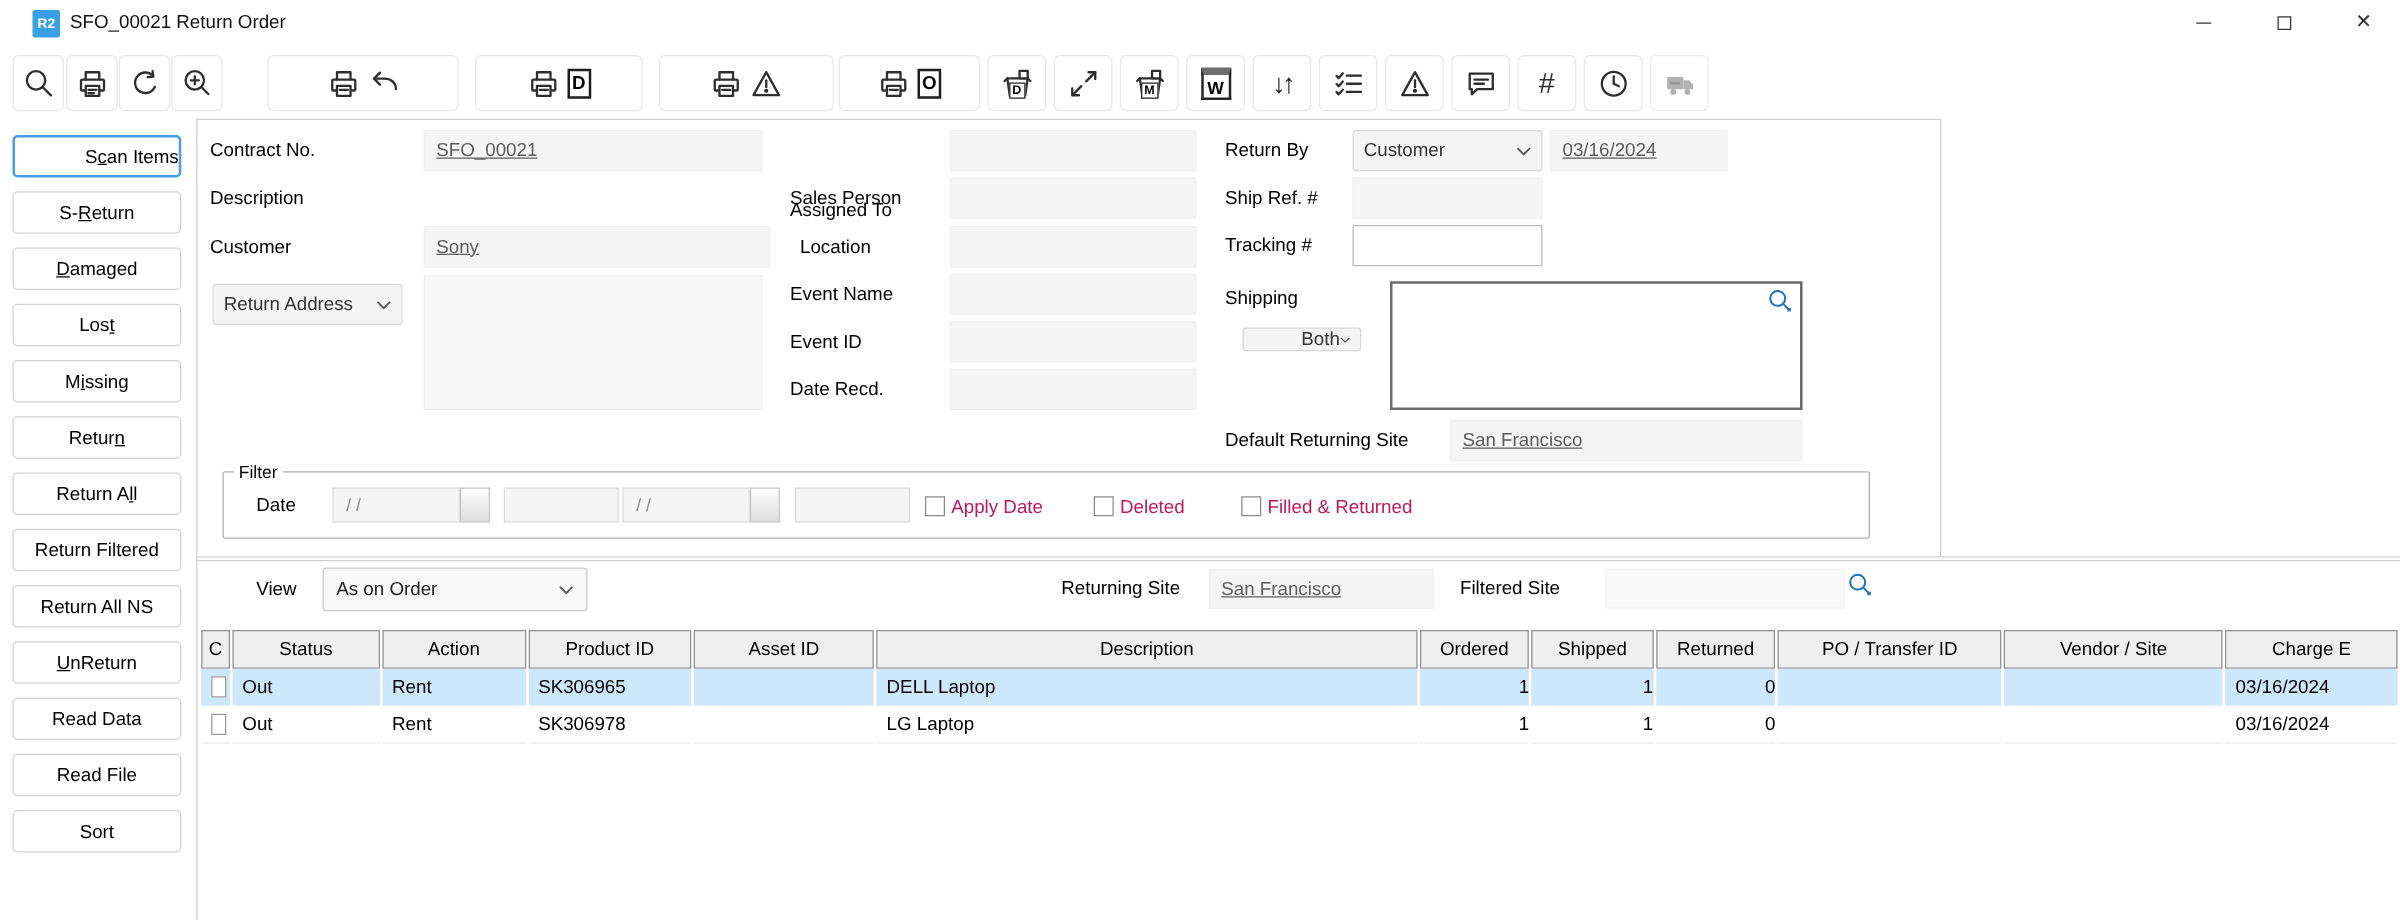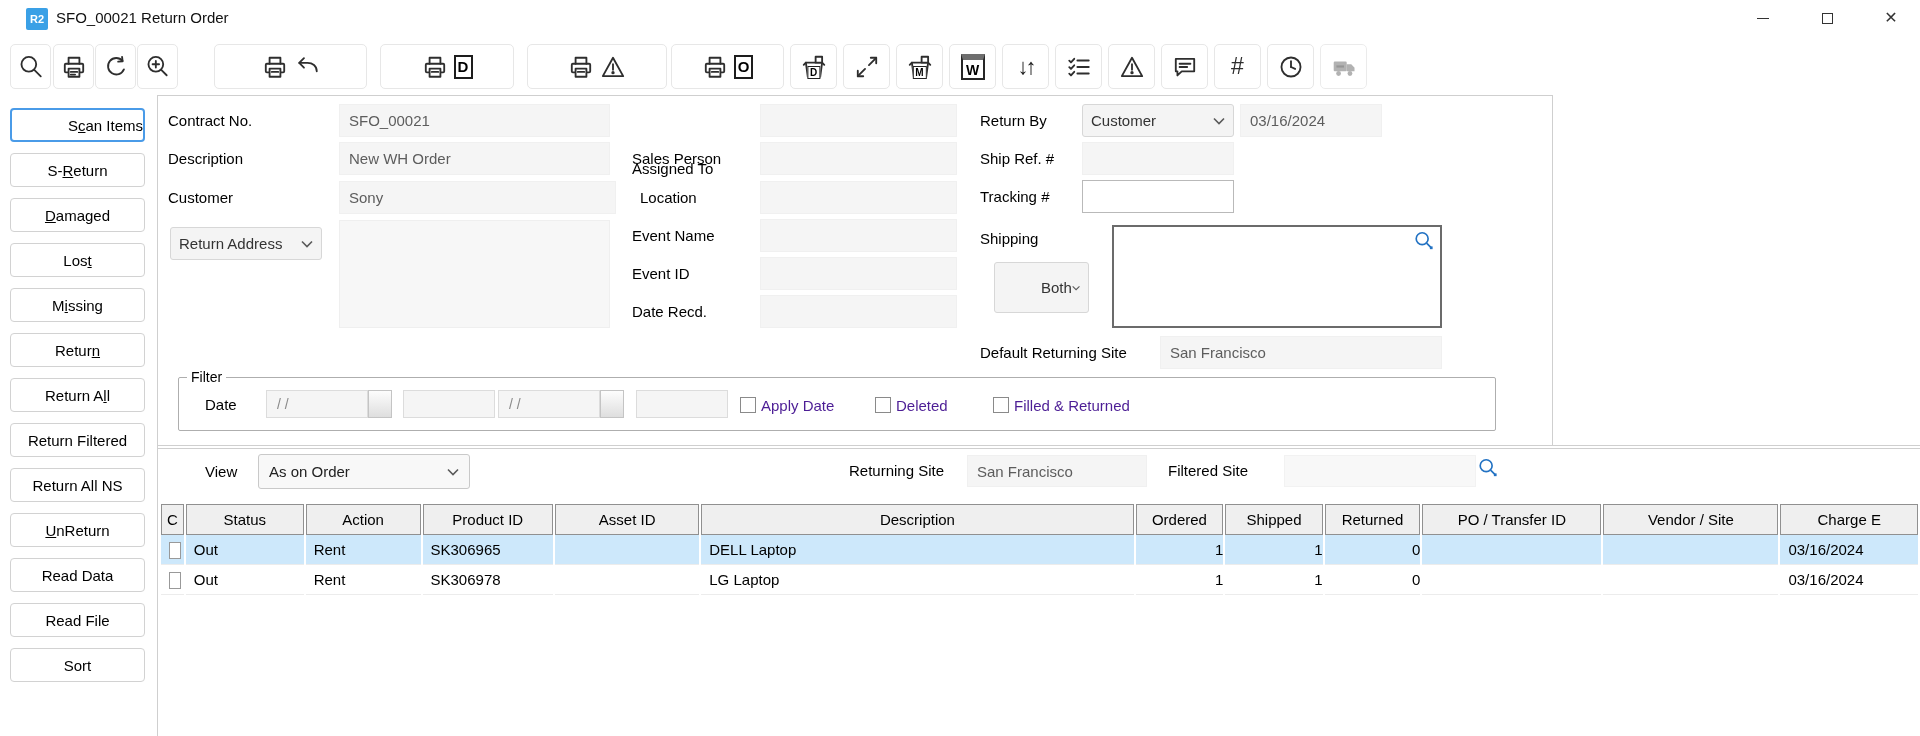--- a/index.html
+++ b/index.html
@@ -43,38 +43,38 @@
               justify-content:center; font-family:"Liberation Sans",sans-serif; }
   .side-btn.focused { border:2px solid #4a9be8;justify-content:flex-end; }
 
   
   .vline { position:absolute; background:#cfcfcf; width:1px; }
   .hline { position:absolute; background:#cfcfcf; height:1px; }
 
   
   .lbl { position:absolute; font-size:15px; color:#000; display:flex; align-items:center; }
   .field { position:absolute; background:#f5f5f5; border:1px solid #f0f0f0; font-size:15px; color:#5d5d5d;
-           display:flex; align-items:center; padding-left:9px; }
+           display:flex; align-items:center; padding-left:9px;text-decoration:underline; }
   .field.editable { background:#fff; border:1px solid #b9b9b9; color:#222; }
   .dropdown { position:absolute; background:#f4f4f4; border:1px solid #d7d7d7; border-radius:3px;
               font-size:15px; color:#333; display:flex; align-items:center; padding:0 8px; justify-content:space-between; }
   .textarea-box { position:absolute; background:#f7f7f7; border:1px solid #efefef; }
   .comments-box { position:absolute; background:#fff; border:2px solid #6b6b6b; }
   .mag-blue { position:absolute; }
 
   
   fieldset.filter { position:absolute; left:178px; top:369px; width:1318px; height:62px;
                     border:1px solid #aeaeae; border-radius:2px; }
   fieldset.filter legend { font-size:14px; color:#000; margin-left:8px; padding:0 4px; }
   .datefield { position:absolute; background:#f5f5f5; border:1px solid #dcdcdc; font-size:14px; color:#8a8a8a;
                display:flex; align-items:center; padding-left:10px; height:28px; }
   .spinbtn { position:absolute; width:24px; height:28px; border:1px solid #c4c4c4;
              background:linear-gradient(#fdfdfd,#dedede); }
   .cb { position:absolute; width:16px; height:16px; background:#fff; border:1px solid #8a8a8a; }
-  .cb-lbl { position:absolute; font-size:15px; color:#4c1d95; }
+  .cb-lbl { position:absolute; font-size:15px; color:#be185d; }
 
   
   .view-dd { position:absolute; left:258px; top:454px; width:212px; height:35px; background:#f8f8f8;
              border:1px solid #c9c9c9; border-radius:3px; font-size:15px; color:#222;
              display:flex; align-items:center; justify-content:space-between; padding:0 10px; }
 
   
   table.grid { position:absolute; left:159px; top:504px; border-collapse:separate; border-spacing:2px 0;
                table-layout:fixed; font-size:15px; }
   table.grid th { background:#efefef; border:1px solid #909090; font-weight:400; height:31px;
@@ -283,21 +283,20 @@
 
   <div class="vline" style="left:157px;top:95px;height:641px;"></div>
   <div class="hline" style="left:157px;top:95px;width:1396px;"></div>
   <div class="vline" style="left:1552px;top:95px;height:350px;"></div>
   <div class="hline" style="left:157px;top:445px;width:1763px;"></div>
   <div class="hline" style="left:157px;top:448px;width:1763px;"></div>
 
   <div class="lbl" style="left:168px;top:104px;height:33px;">Contract No.</div>
   <div class="field" style="left:339px;top:104px;width:271px;height:33px;">SFO_00021</div>
   <div class="lbl" style="left:168px;top:142px;height:33px;">Description</div>
-  <div class="field" style="left:339px;top:142px;width:271px;height:33px;">New WH Order</div>
   <div class="lbl" style="left:168px;top:181px;height:33px;">Customer</div>
   <div class="field" style="left:339px;top:181px;width:277px;height:33px;">Sony</div>
 
   <div class="dropdown" style="left:170px;top:227px;width:152px;height:33px;">
     <span>Return Address</span>
     <svg width="12" height="8" viewBox="0 0 12 8">
         <polyline points="1,1.5 6,6.5 11,1.5" stroke="#5a5a5a" fill="none" stroke-width="1.6"></polyline>
       </svg>
   </div>
   <div class="textarea-box" style="left:339px;top:220px;width:271px;height:108px;"></div>
@@ -324,21 +323,21 @@
   </div>
   <div class="field" style="left:1240px;top:104px;width:142px;height:33px;">03/16/2024</div>
 
   <div class="lbl" style="left:980px;top:142px;height:33px;">Ship Ref. #</div>
   <div class="field" style="left:1082px;top:142px;width:152px;height:33px;"></div>
 
   <div class="lbl" style="left:980px;top:180px;height:33px;">Tracking #</div>
   <div class="field editable" style="left:1082px;top:180px;width:152px;height:33px;"></div>
 
   <div class="lbl" style="left:980px;top:228px;height:20px;">Shipping</div>
-  <div class="dropdown" style="left:994px;top:262px;width:95px;height:51px;padding-left:46px;">
+  <div class="dropdown" style="left:994px;top:262px;width:95px;height:19px;padding-left:46px;">
     <span>Both</span>
     <svg width="12" height="8" viewBox="0 0 12 8">
         <polyline points="1,1.5 6,6.5 11,1.5" stroke="#5a5a5a" fill="none" stroke-width="1.6"></polyline>
       </svg>
   </div>
   <div class="comments-box" style="left:1112px;top:225px;width:330px;height:103px;"></div>
   <svg class="mag-blue" style="left:1413px;top:230px;" width="22" height="22" viewBox="0 0 24 24">
       <circle cx="10" cy="9.5" r="6.5" stroke="#2272c3" fill="none" stroke-width="1.8"></circle>
       <line x1="14.8" y1="14.3" x2="19.5" y2="19" stroke="#2272c3" stroke-width="1.8"></line>
       <rect x="18.4" y="17.9" width="3" height="3" fill="#2272c3"></rect>

